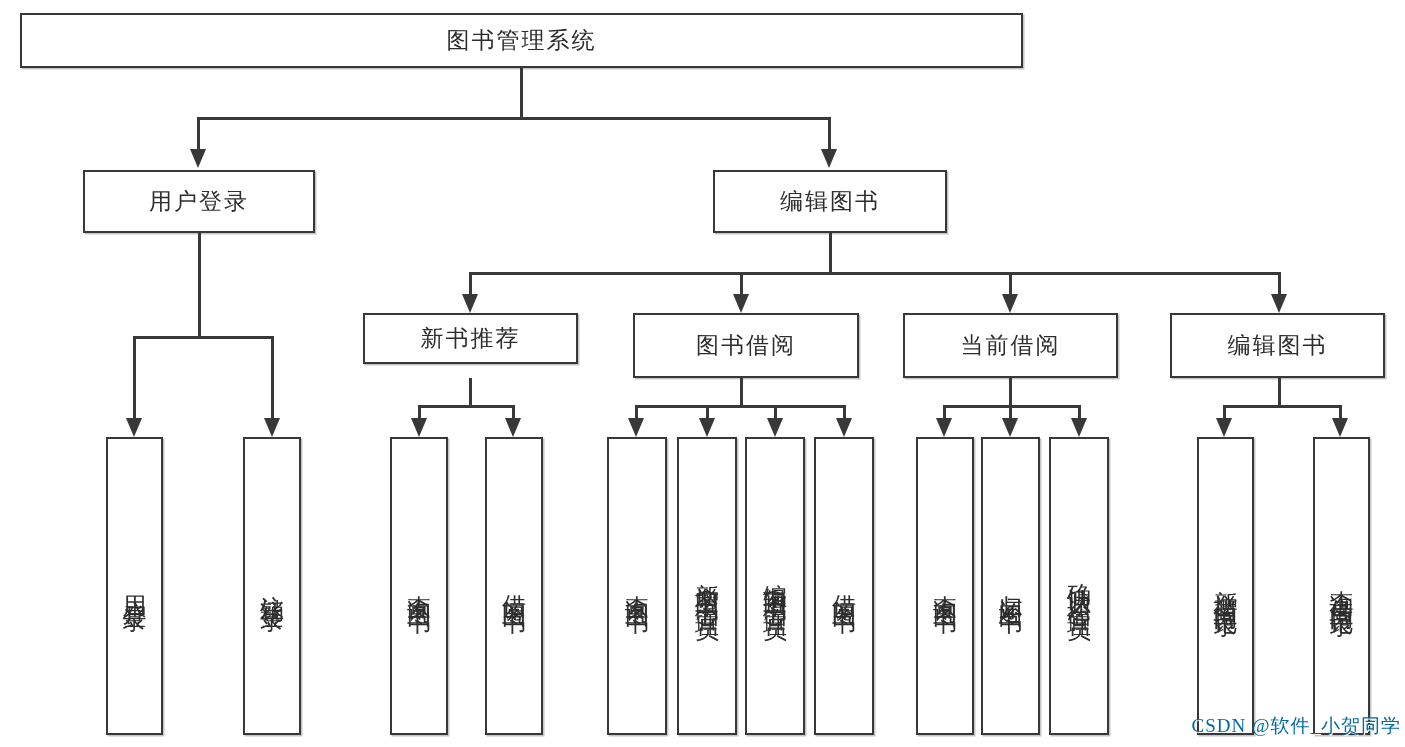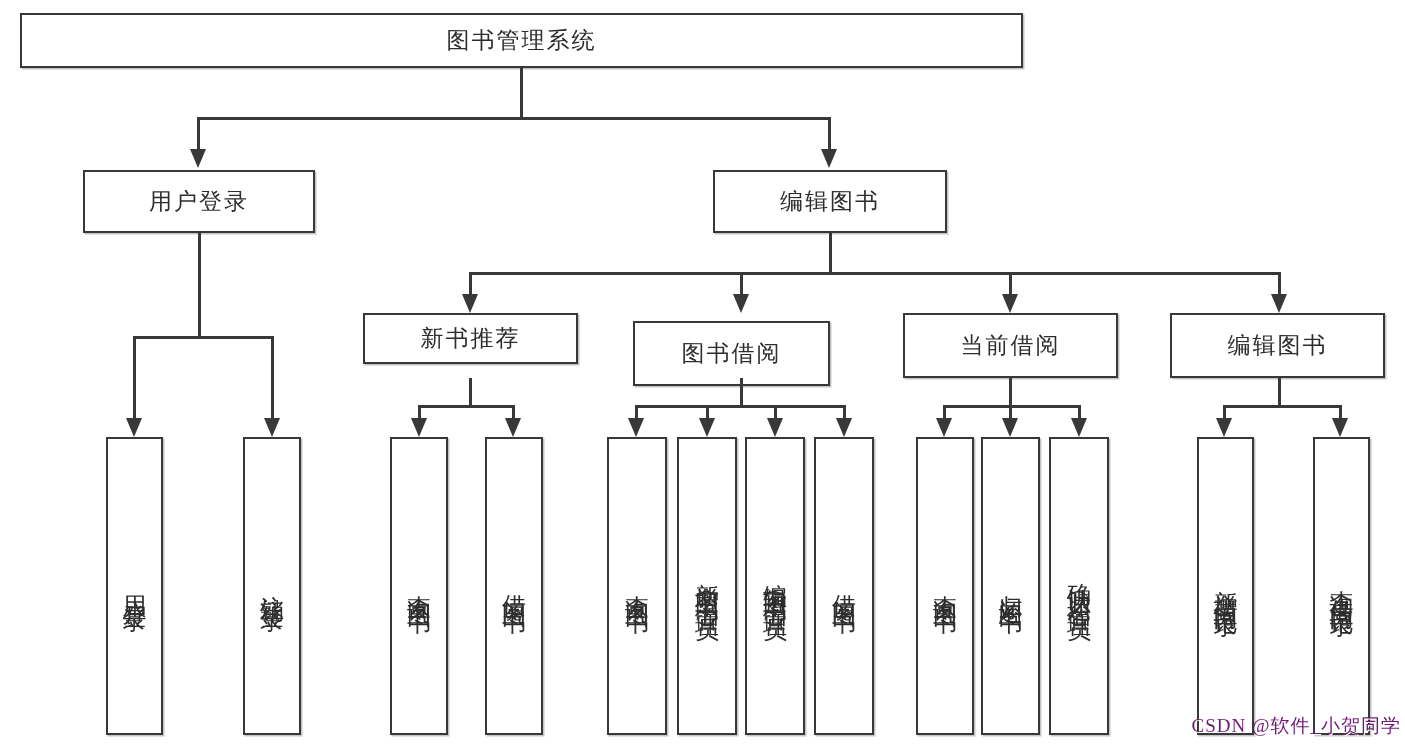--- a/index.html
+++ b/index.html
@@ -19,21 +19,21 @@
     writing-mode:vertical-lr;text-orientation:mixed;
     font-size:24px;letter-spacing:5px;line-height:1;color:#2d2d2d;
   }
   .seg{position:absolute;background:#383838;}
   .arrow{
     position:absolute;width:0;height:0;
     border-left:8px solid transparent;border-right:8px solid transparent;
     border-top:19px solid #383838;
   }
   #watermark{
-    position:absolute;right:4px;bottom:8px;font-size:19px;color:#701a75;
+    position:absolute;right:4px;bottom:8px;font-size:19px;color:#0369a1;
     text-shadow:1px 1px 0 #ffffff;letter-spacing:1px;white-space:nowrap;margin-top:16px;
   }
 </style>
 </head>
 <body>
 
 <div id="canvas">
 
   <div class="box" style="left:20px;top:13px;width:1003px;height:55px">
     <span class="hlabel">图书管理系统</span>
@@ -67,21 +67,21 @@
   <div class="seg" style="left:1009px;top:272px;width:3px;height:25px"></div>
   <div class="seg" style="left:1278px;top:272px;width:3px;height:25px"></div>
   <div class="arrow" style="left:462px;top:294px"></div>
   <div class="arrow" style="left:733px;top:294px"></div>
   <div class="arrow" style="left:1002px;top:294px"></div>
   <div class="arrow" style="left:1271px;top:294px"></div>
 
   <div class="box" style="left:363px;top:313px;width:215px;height:51px">
     <span class="hlabel">新书推荐</span>
   </div>
-  <div class="box" style="left:633px;top:321px;width:197px;height:65px">
+  <div class="box" style="left:633px;top:313px;width:226px;height:65px">
     <span class="hlabel">图书借阅</span>
   </div>
   <div class="box" style="left:903px;top:313px;width:215px;height:65px">
     <span class="hlabel">当前借阅</span>
   </div>
   <div class="box" style="left:1170px;top:313px;width:215px;height:65px">
     <span class="hlabel">编辑图书</span>
   </div>
 
   <div class="seg" style="left:469px;top:378px;width:3px;height:30px"></div>

